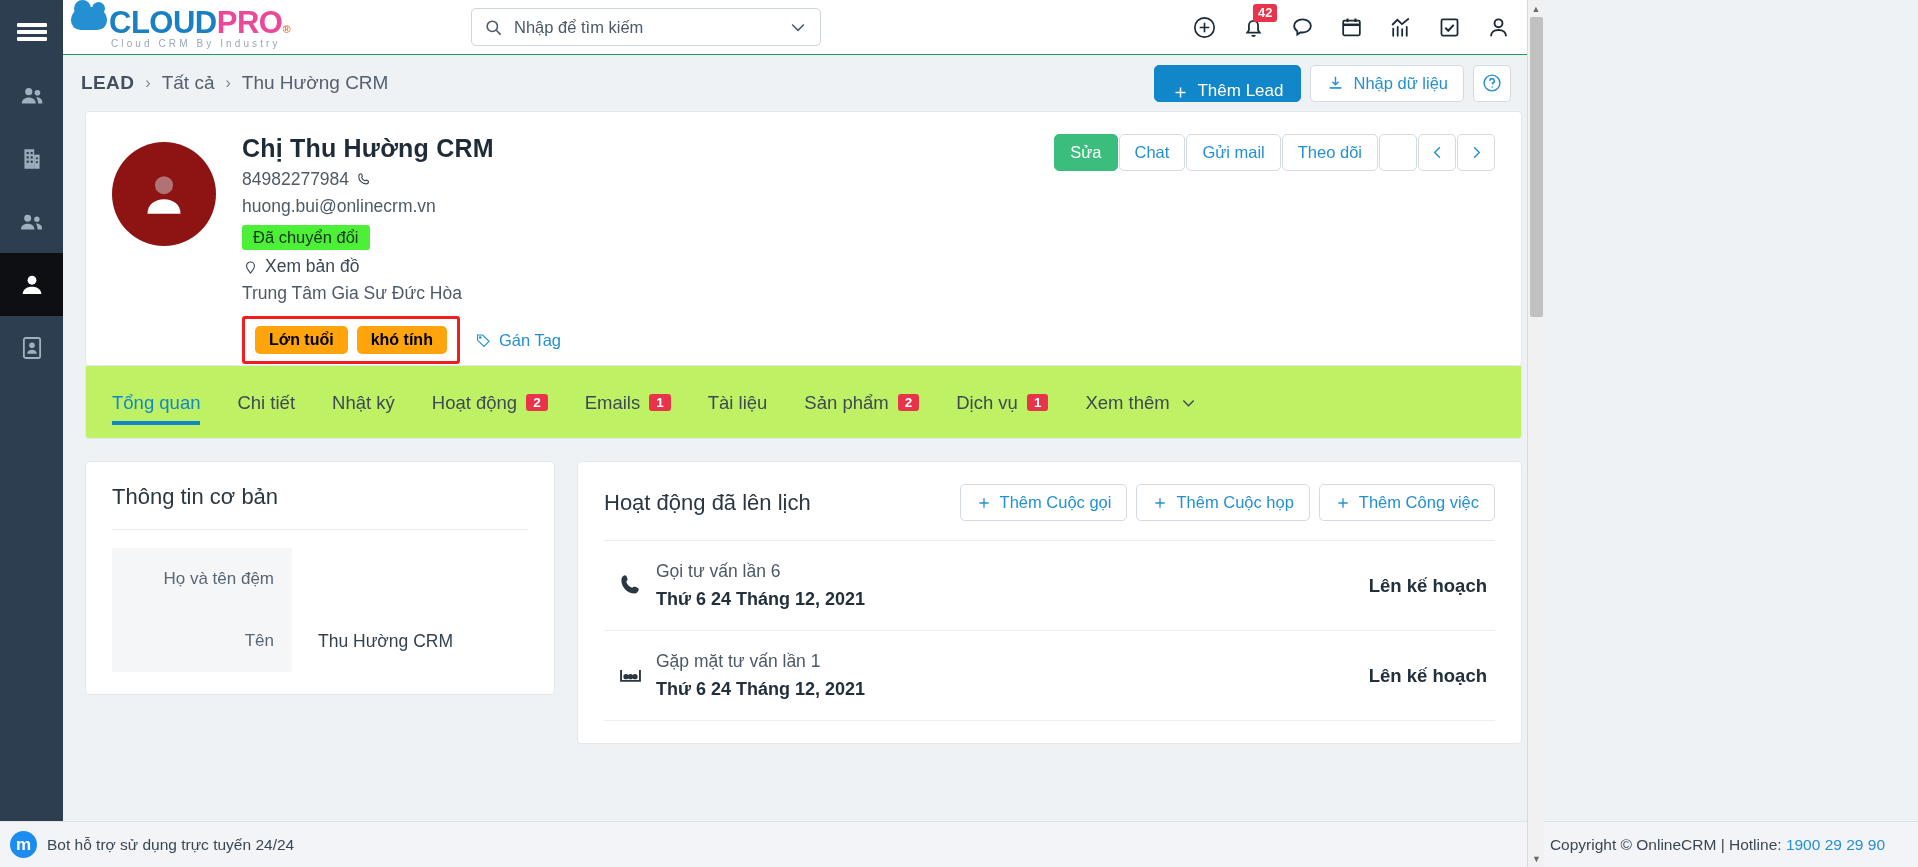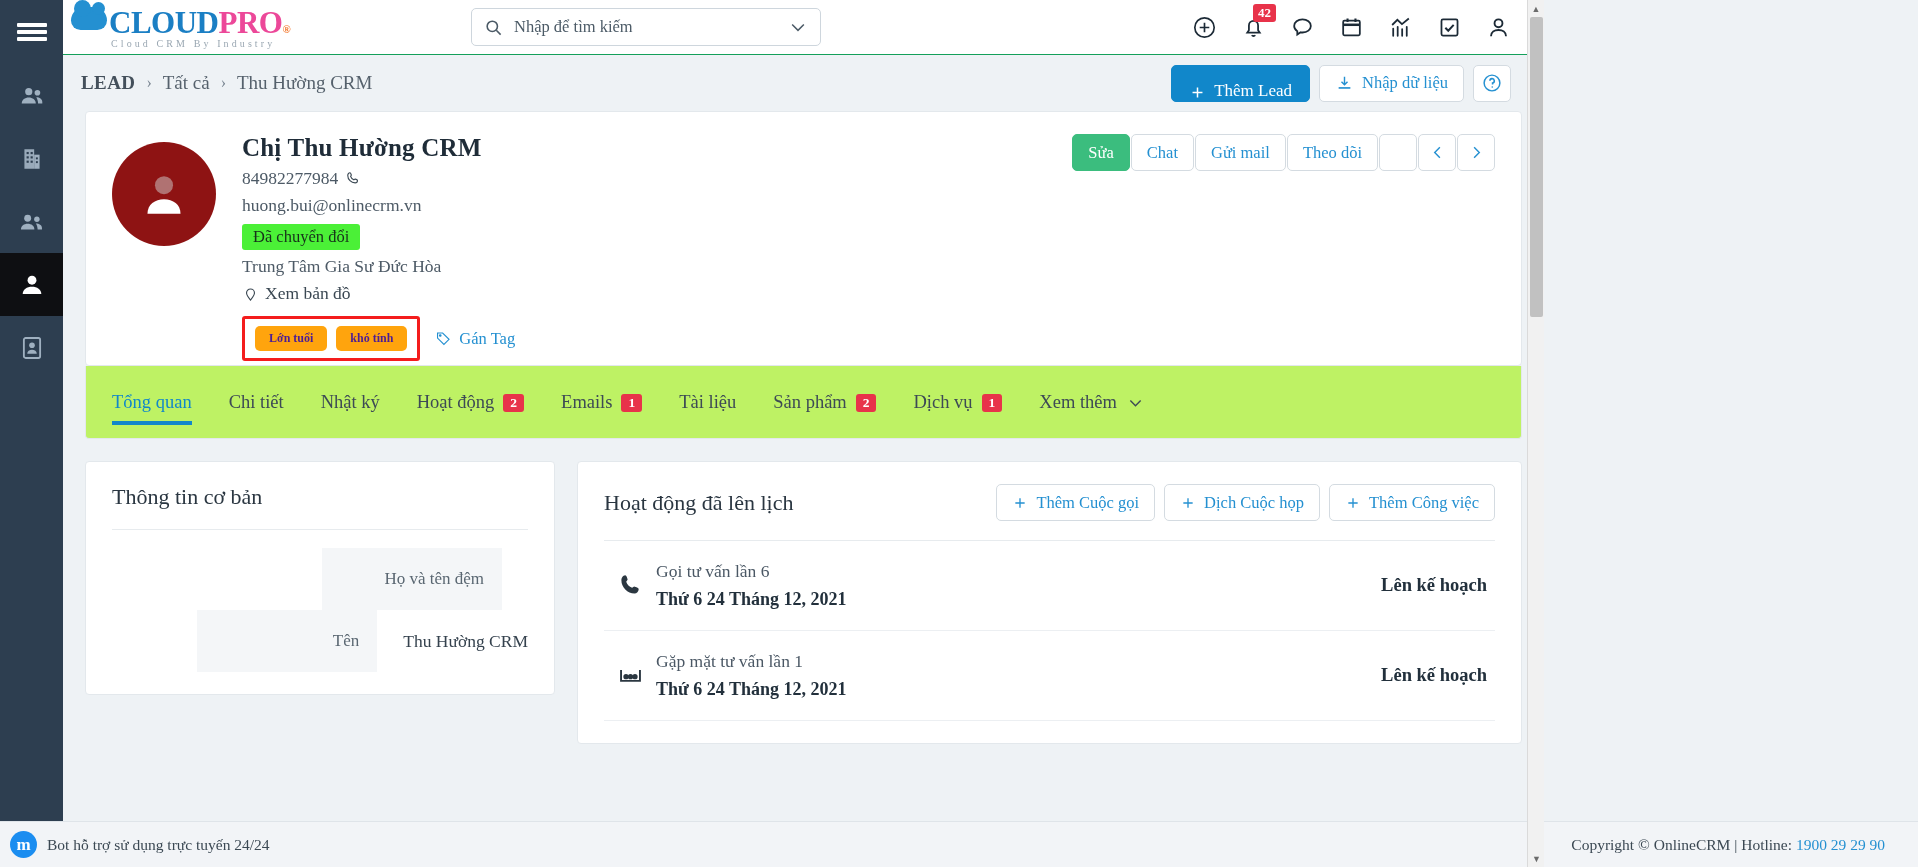--- a/index.html
+++ b/index.html
@@ -2,21 +2,21 @@
 <html><head>
 <meta charset="utf-8">
 <style>
   * { box-sizing: border-box; margin: 0; padding: 0; }
   html, body {
     width: 1918px; height: 867px;
     font-family: "Liberation Sans", sans-serif;
     background: #eef2f5;
     overflow: hidden;
   }
-  .app { position: relative; width: 1544px; height: 867px; display: flex; font-family: Liberation Serif, serif; }
+  .app { position: relative; width: 1544px; height: 867px; display: flex; }
 
   
   .rail {
     width: 63px; background: #2d3e50; flex: 0 0 63px;
     display: flex; flex-direction: column; align-items: center;
   }
   .rail-burger {
     height: 64px; width: 63px; display: flex; align-items: center; justify-content: center;
   }
   .burger-bar { width: 30px; height: 3.5px; background: #ffffff; border-radius: 1px; margin: 3.5px 0; display:block;}
@@ -105,21 +105,21 @@
   .chip-green {
     display: inline-block; background: #4bf037; color: #17301a; font-size: 16.5px;
     padding: 3px 11px; border-radius: 3px; margin-top: 8px;
   }
   .maplink { color: #3b4853; display: flex; align-items: center; gap: 6px; }
   .tagrow { display: flex; align-items: center; gap: 15px; margin-top: 12px; }
   .tagbox {
     border: 3px solid #f41d1d; border-radius: 3px; padding: 7px 10px; display: flex; gap: 9px;
   }
   .tag-pill {
-    background: #ffa40d; color: #4c1d95; font-size: 12px; font-weight: 600;
+    background: #ffa40d; color: #000000; font-size: 16px; font-weight: 600;
     border-radius: 5px; padding: 5px 14px;
   }
   .gantag { color: #2490d1; font-size: 16.5px; display: flex; align-items: center; gap: 7px; }
   .pactions { margin-left: auto; display: flex; align-items: flex-start; gap: 1px; }
   .btn.green { background: #3bbd7e; border-color: #3bbd7e; color: #fff; }
   .kebab-dot { width: 4px; height: 4px; background: #2490d1; border-radius: 50%; margin: 2px auto; }
 
   
   .tabs {
     background: #bef264; border: 1px solid #e3e8ec; border-top: none; border-radius: 0 0 4px 4px;
@@ -140,21 +140,21 @@
   
   .cols { display: flex; gap: 22px; margin-top: 22px; }
   .col-left { width: 470px; flex: 0 0 470px; }
   .col-right { flex: 1 1 auto; min-width: 0; }
   .panel { background: #fff; border: 1px solid #e3e8ec; border-radius: 4px; padding: 22px 26px; }
   .panel-head { display: flex; align-items: center; }
   .panel-title { font-size: 22px; color: #2a3641; }
   .panel-btns { margin-left: auto; display: flex; gap: 9px; }
   .panel-rule { height: 1px; background: #e7ebee; margin: 19px 0 0; }
 
-  .field-row { display: flex; align-items: center; min-height: 62px; justify-content: flex-end; }
+  .field-row { display: flex; align-items: center; min-height: 62px; }
   .field-label {
     width: 180px; flex: 0 0 180px; text-align: right; padding-right: 18px;
     font-size: 17px; color: #5a6772; background: #f4f6f8; align-self: stretch;
     display: flex; align-items: center; justify-content: flex-end;
   }
   .field-value { font-size: 17.5px; color: #35424e; padding-left: 26px; }
   .fields-wrap { margin-top: 18px; }
 
   .act-row { display: flex; align-items: center; padding: 20px 0; border-bottom: 1px solid #eceff2; }
   .act-ico { width: 52px; flex: 0 0 52px; display: flex; align-items: center; justify-content: center; color: #2b3741; }
@@ -358,27 +358,27 @@
         <div class="pinfo">
           <div class="pname">Chị Thu Hường CRM</div>
           <div class="pline">
             <span>84982277984</span>
             <svg viewBox="0 0 24 24" fill="none" stroke="#3b4853" stroke-width="1.6" width="17" height="17">
                 <path d="M7 3.8c1 0 1.6 2.3 1.9 3.2.2.7-.8 1.4-1 2 .7 2.2 2.3 3.9 4.5 4.8.6-.2 1.3-1.2 2-1 .9.3 3.2.9 3.2 1.9 0 2-1.6 3.5-3.3 3.5-5.6 0-10.4-4.8-10.4-10.5 0-1.7 1.2-3.9 3.1-3.9z"></path>
               </svg>
           </div>
           <div class="pline">huong.bui@onlinecrm.vn</div>
           <div><span class="chip-green">Đã chuyển đổi</span></div>
-          <div class="pline">Trung Tâm Gia Sư Đức Hòa</div>
           <div class="pline maplink">
             <svg viewBox="0 0 24 24" fill="none" stroke="#3b4853" stroke-width="1.6" width="17" height="17">
                 <path d="M12 21.2c3.6-4.4 5.6-7.4 5.6-9.9A5.6 5.6 0 0 0 6.4 11.3c0 2.5 2 5.5 5.6 9.9z"></path>
               </svg>
             <span>Xem bản đồ</span>
           </div>
+          <div class="pline">Trung Tâm Gia Sư Đức Hòa</div>
           <div class="tagrow">
             <div class="tagbox">
               <span class="tag-pill">Lớn tuổi</span>
               <span class="tag-pill">khó tính</span>
             </div>
             <span class="gantag">
               <svg viewBox="0 0 24 24" fill="none" stroke="#2490d1" stroke-width="1.6" width="17" height="17">
                   <path d="M3.6 11.4V4.2h7.2l9 9-7.2 7.2z"></path>
                   <circle cx="7.4" cy="7.8" r="1.1" fill="#2490d1"></circle>
                 </svg>
@@ -476,21 +476,21 @@
                 <div class="btn">
                   <svg viewBox="0 0 24 24" stroke="#2490d1" stroke-width="2" width="16" height="16">
                       <path d="M12 5v14M5 12h14"></path>
                     </svg>
                   <span>Thêm Cuộc gọi</span>
                 </div>
                 <div class="btn">
                   <svg viewBox="0 0 24 24" stroke="#2490d1" stroke-width="2" width="16" height="16">
                       <path d="M12 5v14M5 12h14"></path>
                     </svg>
-                  <span>Dịch Cuộc họp</span>
+                  <span>Thêm Cuộc họp</span>
                 </div>
                 <div class="btn">
                   <svg viewBox="0 0 24 24" stroke="#2490d1" stroke-width="2" width="16" height="16">
                       <path d="M12 5v14M5 12h14"></path>
                     </svg>
                   <span>Thêm Công việc</span>
                 </div>
               </div>
             </div>
             <div class="panel-rule"></div>

